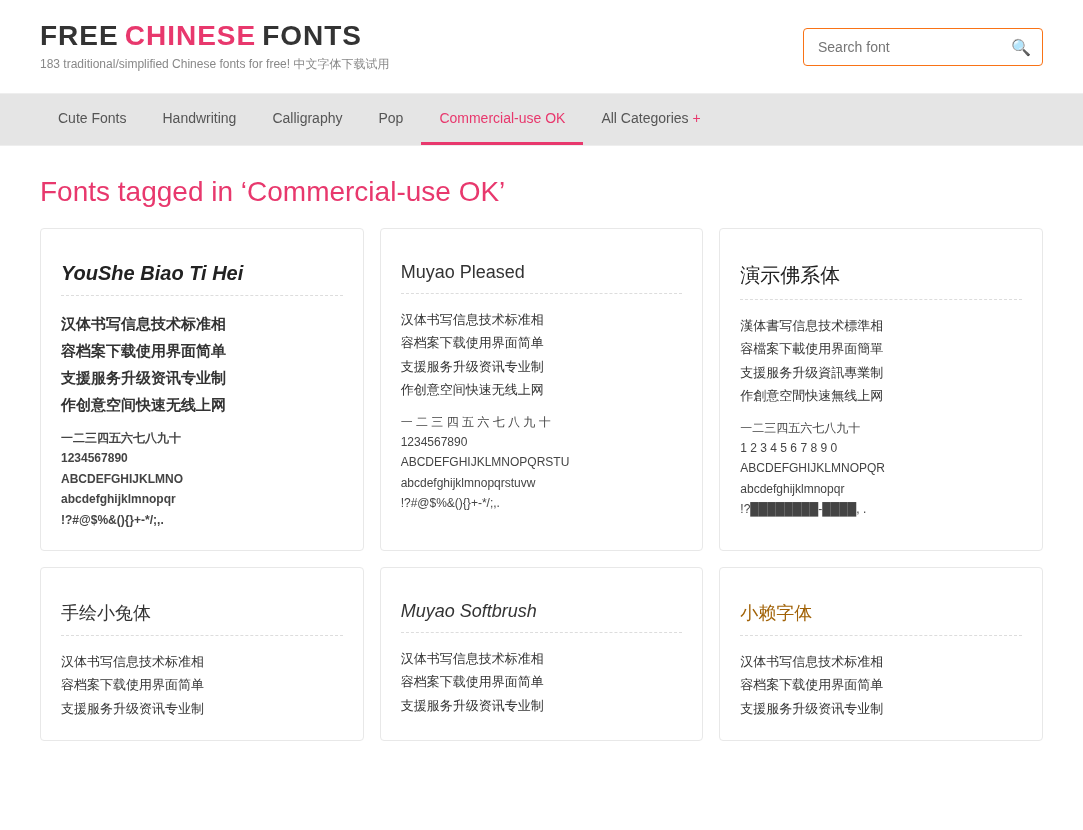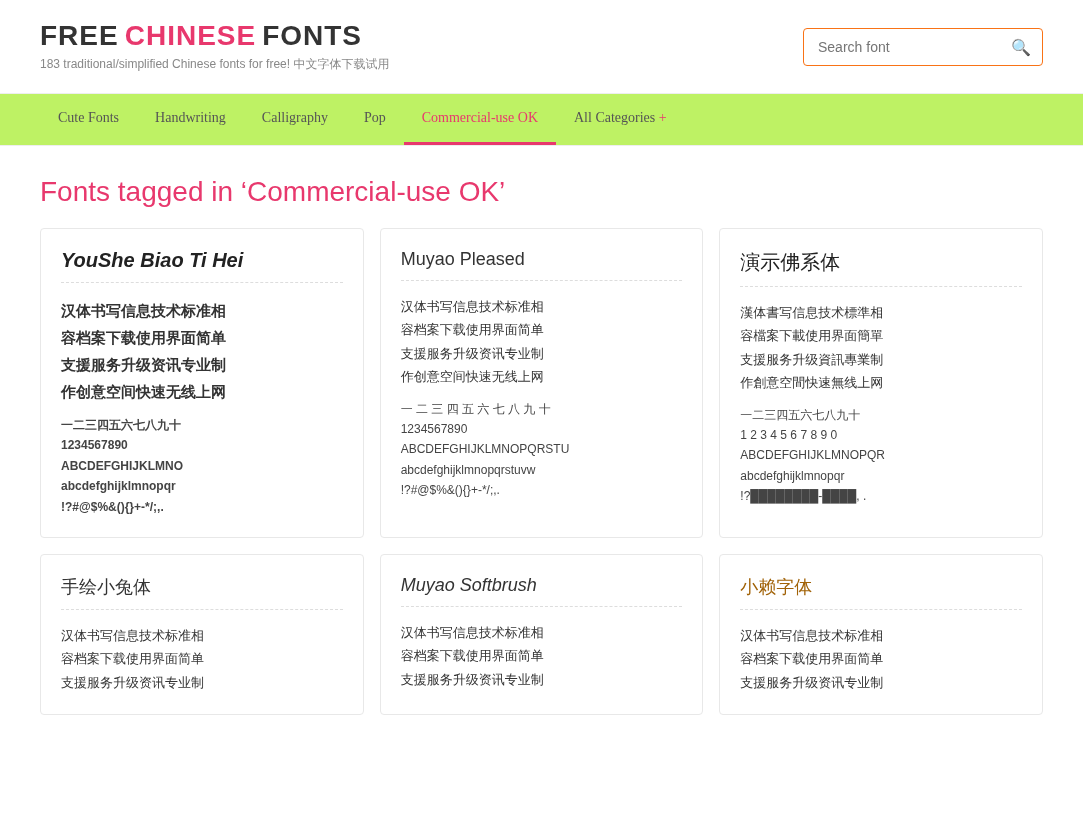--- a/index.html
+++ b/index.html
@@ -11,35 +11,35 @@
     .logo-free { font-size: 28px; font-weight: 900; color: #333; letter-spacing: 1px; }
     .logo-chinese { font-size: 28px; font-weight: 900; color: #e8386d; letter-spacing: 1px; margin: 0 6px; }
     .logo-fonts { font-size: 28px; font-weight: 900; color: #333; letter-spacing: 1px; }
     .logo-tagline { font-size: 12px; color: #888; margin-top: 4px; }
     .header-left { display: flex; flex-direction: column; }
     .search-box { position: relative; }
     .search-input { width: 240px; padding: 10px 40px 10px 14px; border: 1px solid #f97316; border-radius: 4px; font-size: 14px; color: #999; outline: none; }
     .search-icon { position: absolute; right: 12px; top: 50%; transform: translateY(-50%); color: #e8386d; font-size: 16px; cursor: pointer; }
 
     
-    .nav { background: #bef264; border-bottom: 1px solid #eee; padding: 0 40px; display: flex; gap: 0; font-family: Liberation Serif, serif; }
+    .nav { background: #e5e5e5; border-bottom: 1px solid #eee; padding: 0 40px; display: flex; gap: 0; }
     .nav-item { padding: 16px 18px; font-size: 14px; color: #555; cursor: pointer; text-decoration: none; border-bottom: 3px solid transparent; display: inline-block; }
     .nav-item.active { color: #e8386d; border-bottom: 3px solid #e8386d; }
     .nav-item.all-cat { color: #555; }
     .nav-plus { color: #e8386d; }
 
     
     .page-title { padding: 30px 40px 20px; font-size: 28px; color: #333; font-weight: 300; }
     .page-title span { color: #e8386d; }
 
     
     .font-grid { padding: 0 40px 40px; display: grid; grid-template-columns: repeat(3, 1fr); gap: 16px; }
 
     .font-card { border: 1px solid #e8e8e8; border-radius: 4px; padding: 20px; background: #fff; }
-    .font-card-title { font-size: 18px; color: #333; margin-bottom: 10px; font-weight: normal; }
+    .font-card-title { font-size: 18px; color: #333; margin-bottom: 10px; font-weight: normal; margin-top: 13px; }
     .font-preview { border-top: 1px dashed #ddd; padding-top: 14px; font-size: 13px; line-height: 1.7; color: #333; }
 
     
     .card1-title { font-weight: 900; font-style: italic; font-size: 20px; color: #222; }
 
     
     .card2-title { font-weight: normal; color: #333; font-size: 18px; }
 
     
     .card3-title { font-size: 20px; color: #222; }

